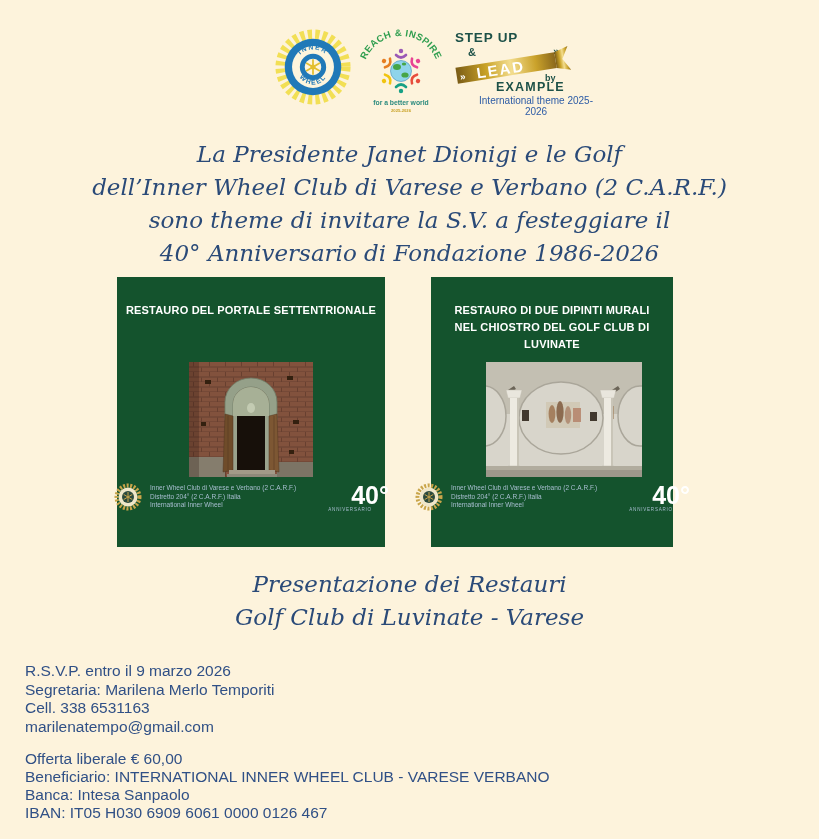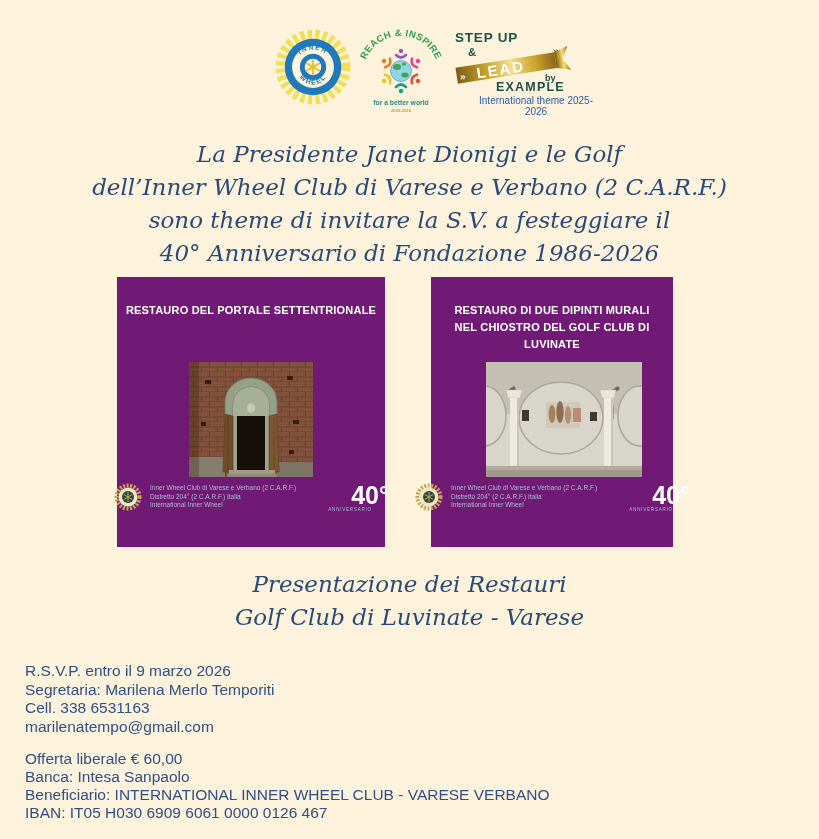--- a/index.html
+++ b/index.html
@@ -21,21 +21,21 @@
   .script-block{position:absolute; left:0; width:819px; text-align:center;}
   .invite-block{top:138px;}
   .event-block{top:568px;}
   .script-line{
     font-family:"DejaVu Serif", serif; font-style:italic;
     font-size:23px; line-height:33px; color:#2a4a78; font-weight:500;
   }
   
   .card{
     position:absolute; top:277px; width:268px; height:270px;
-    background:#701a75;
+    background:#14532d;
   }
   .card-left{left:117px;}
   .card-right{left:431px; width:242px;}
   .card-title{
     margin-top:25px; text-align:center; color:#ffffff;
     font-size:11px; font-weight:bold; line-height:17px; letter-spacing:.2px;
   }
   .card-photo{position:absolute; top:85px; display:block;}
   .card-left .card-photo{left:72px; width:124px; height:115px;}
   .card-right .card-photo{left:55px; width:156px; height:115px;}
@@ -297,18 +297,18 @@
 
   <section class="info-block rsvp-block">
     <div>R.S.V.P. entro il 9 marzo 2026</div>
     <div>Segretaria: Marilena Merlo Temporiti</div>
     <div>Cell. 338 6531163</div>
     <div><a class="email-link">marilenatempo@gmail.com</a></div>
   </section>
 
   <section class="info-block payment-block">
     <div>Offerta liberale € 60,00</div>
+    <div>Beneficiario: INTERNATIONAL INNER WHEEL CLUB - VARESE VERBANO</div>
     <div>Banca: Intesa Sanpaolo</div>
-    <div>Beneficiario: INTERNATIONAL INNER WHEEL CLUB - VARESE VERBANO</div>
     <div>IBAN: IT05 H030 6909 6061 0000 0126 467</div>
   </section>
 
 </div>
 
 </body></html>

